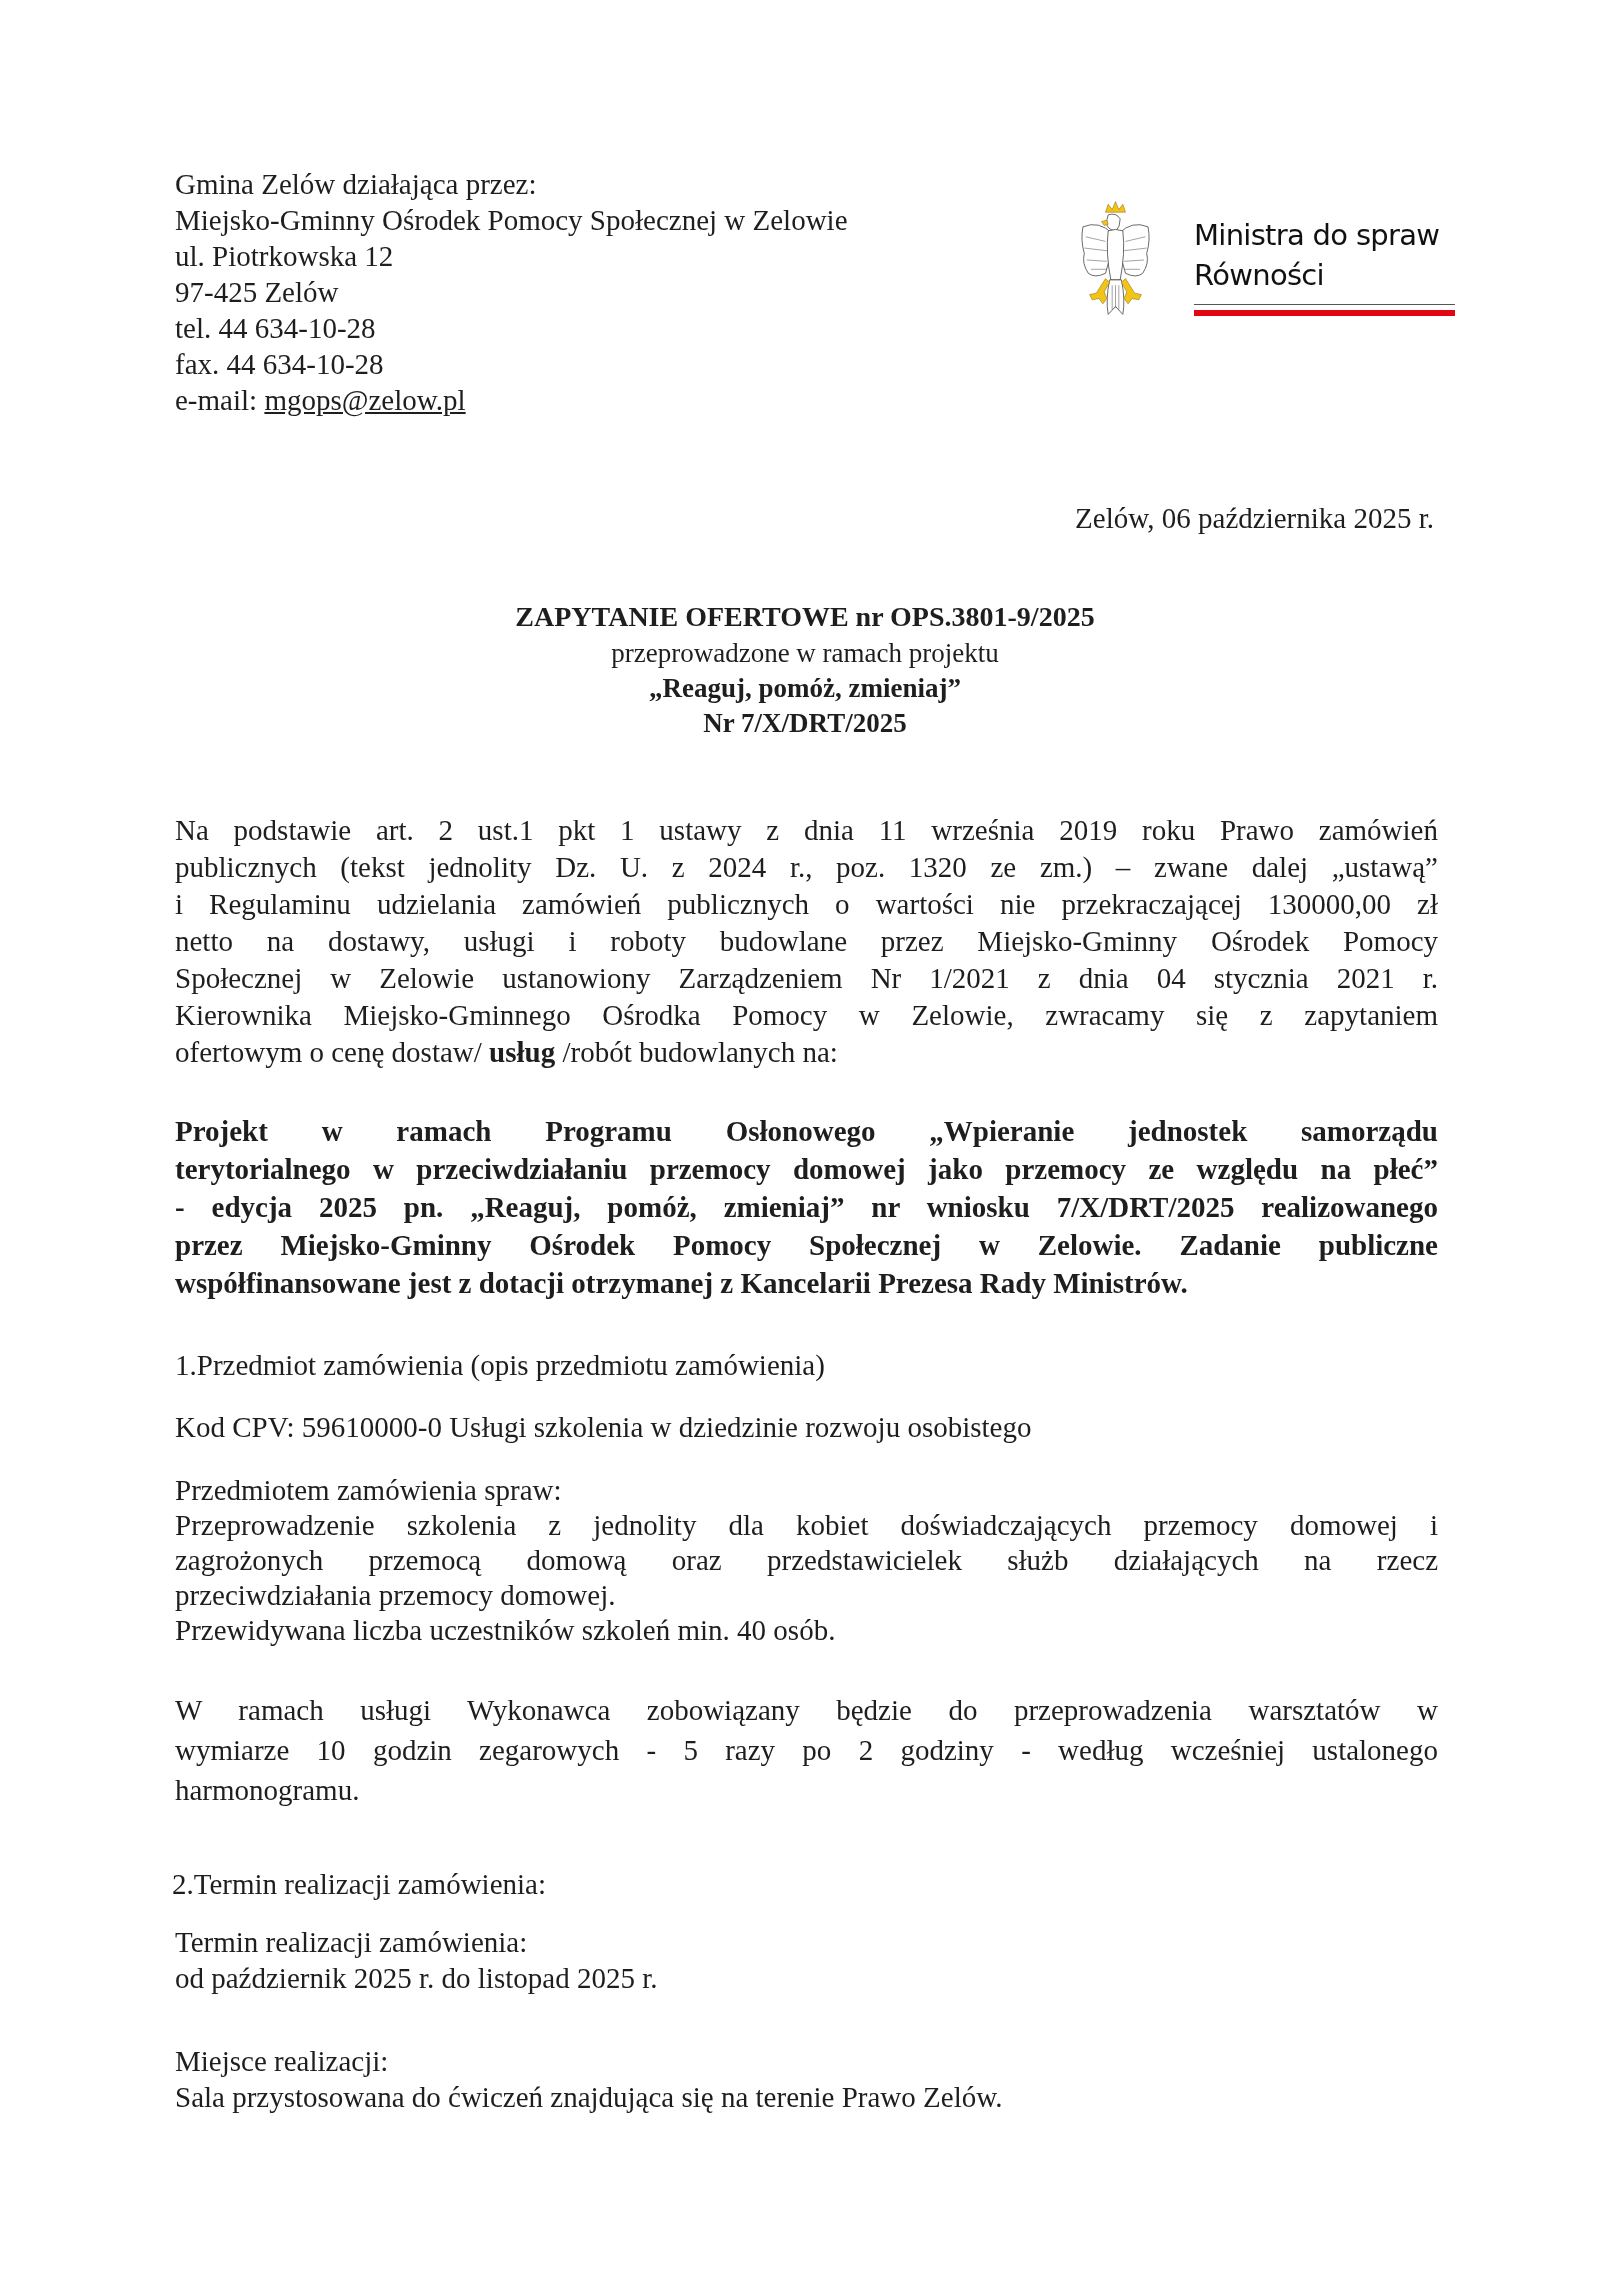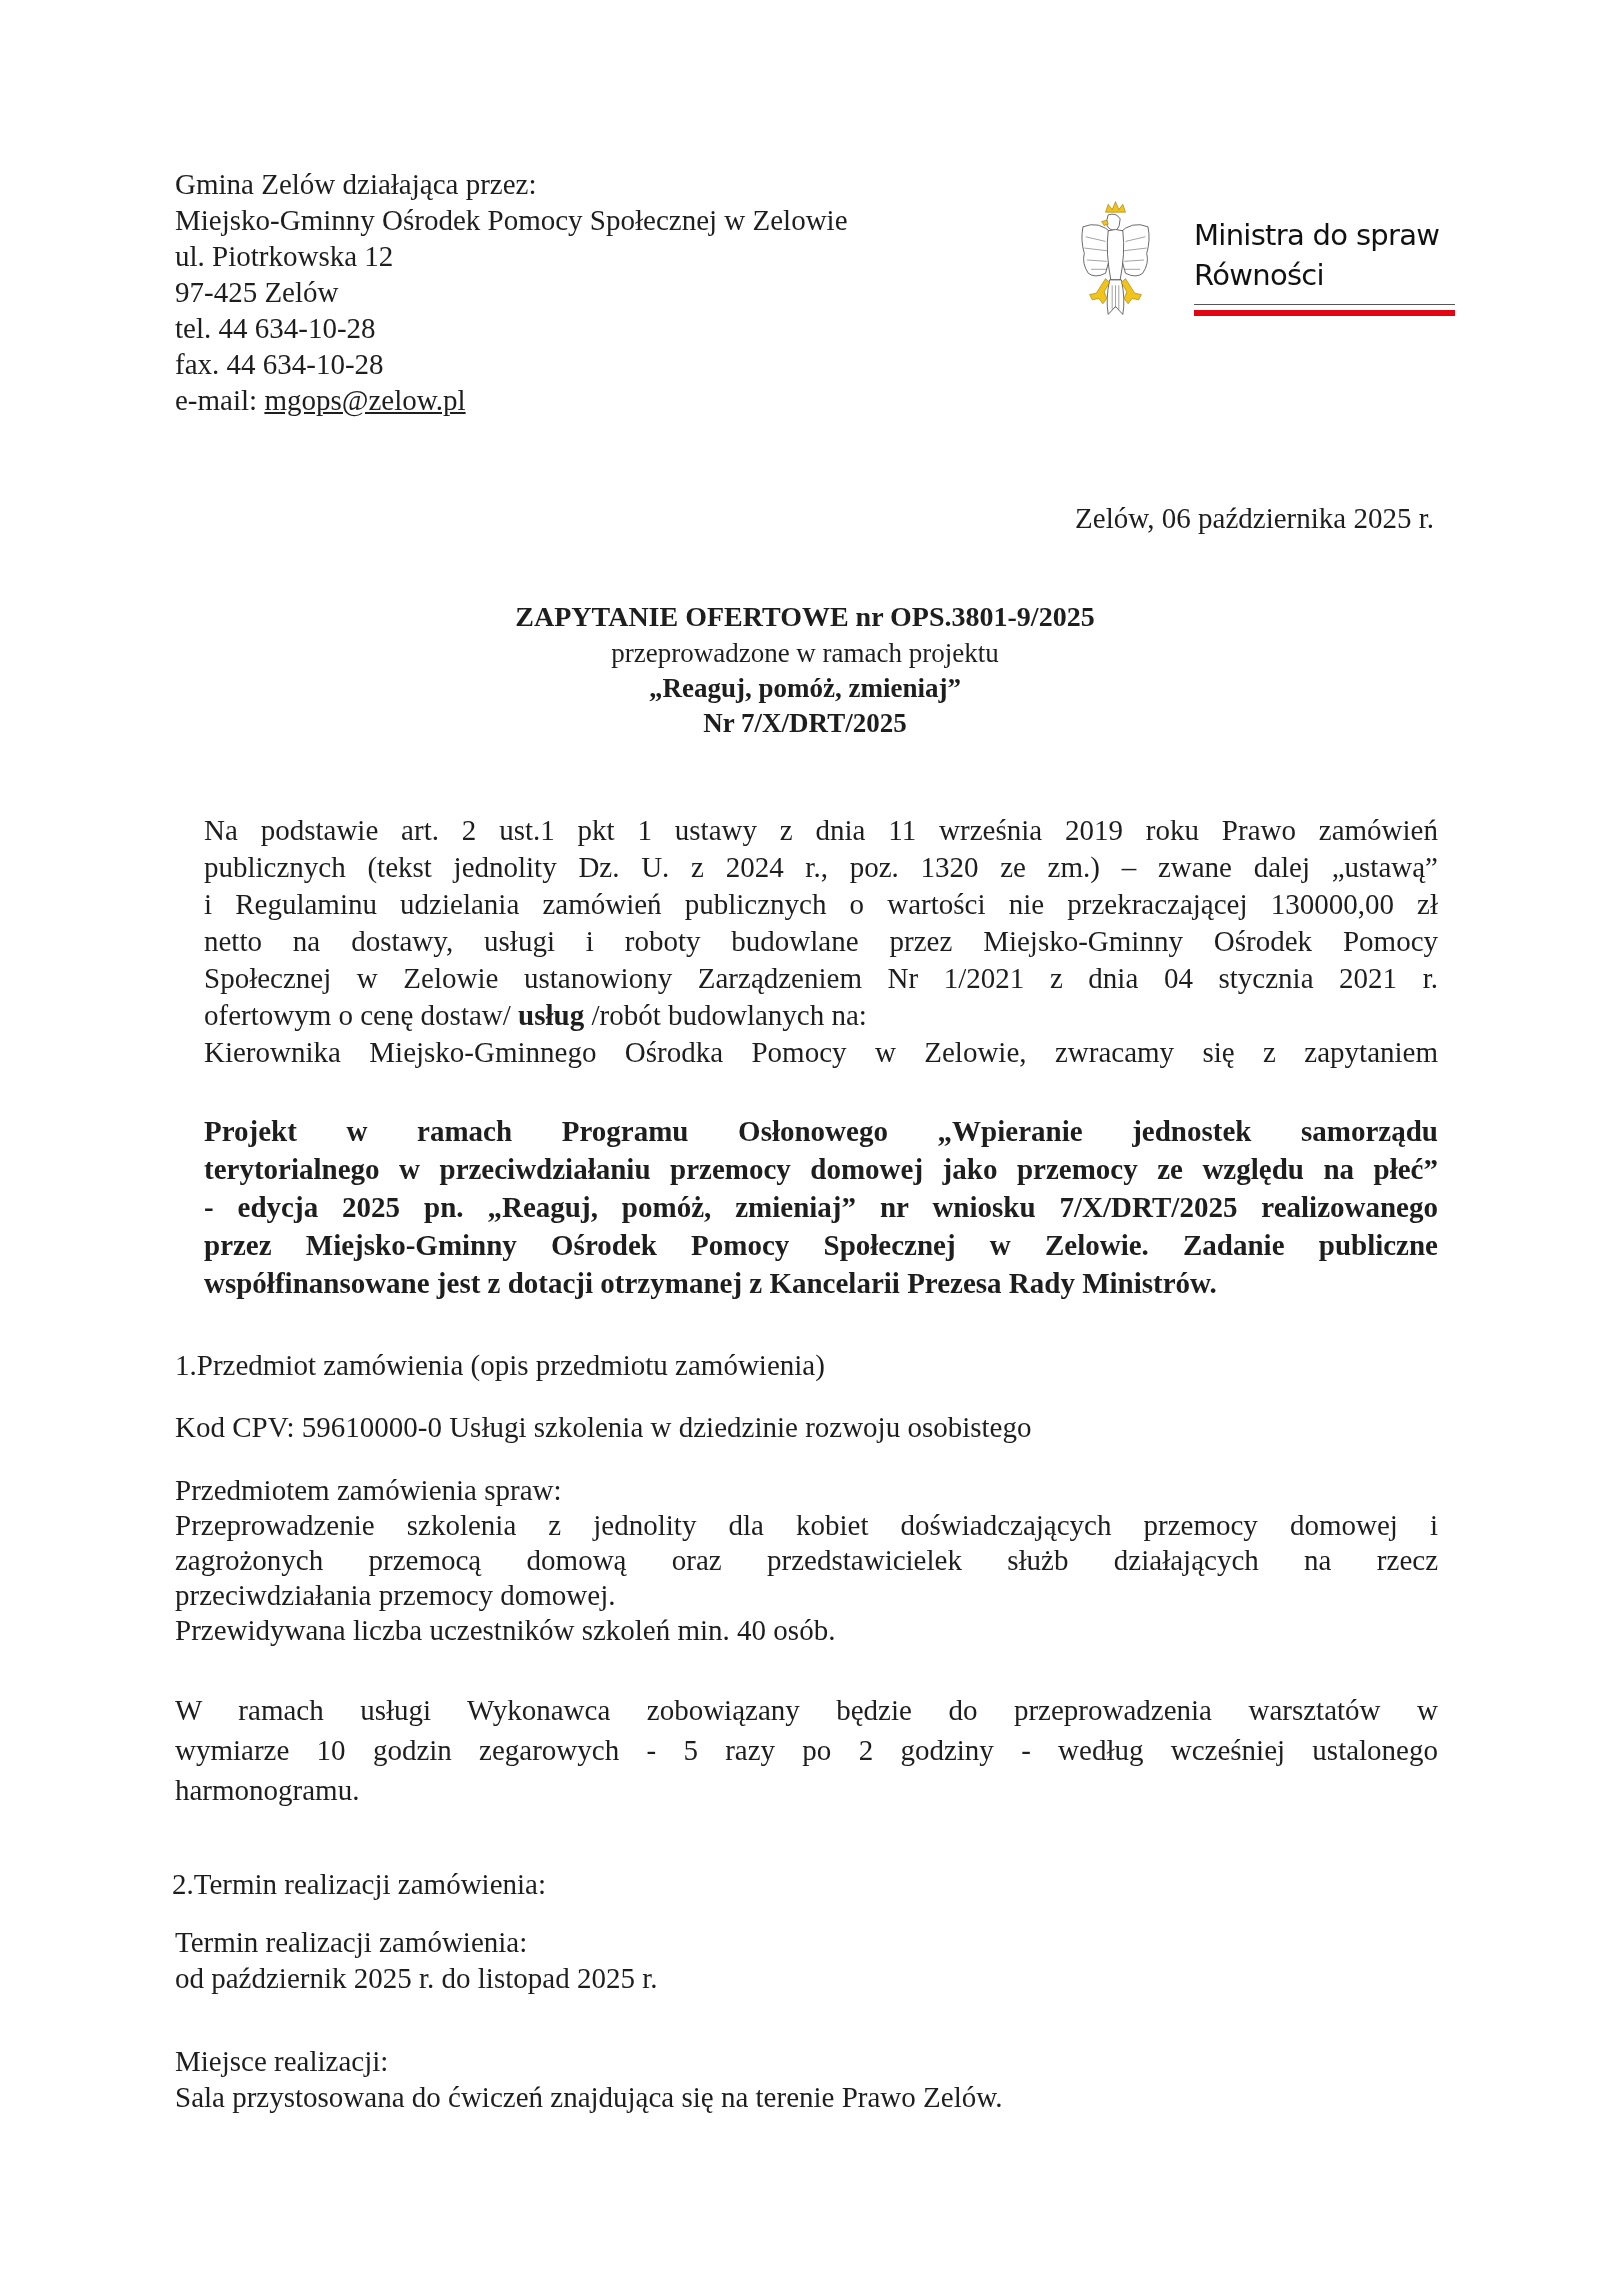--- a/index.html
+++ b/index.html
@@ -26,21 +26,21 @@
   .date-line { right: 176px; top: 502px; font-size: 29px; white-space: nowrap; }
 
   .title-block { left: 0; width: 1610px; top: 601px; text-align: left; }
   .title-block div { position: absolute; white-space: nowrap; transform: translateX(-50%); }
   .t1 { left: 805px; top: 0; font-weight: bold; font-size: 28px; }
   .t2 { left: 805px; top: 37px; font-size: 27px; }
   .t3 { left: 805px; top: 72px; font-weight: bold; font-size: 27px; }
   .t4 { left: 805px; top: 107px; font-weight: bold; font-size: 27px; }
 
   .para { left: 175px; width: 1263px; font-size: 29px; line-height: 37px; text-align: justify; }
-  .para .ln { display: block; text-align: justify; text-align-last: justify; white-space: nowrap; margin-left: 29px; }
+  .para .ln { display: block; text-align: justify; text-align-last: justify; white-space: nowrap; }
   .para .ln.last { text-align-last: left; }
   .p-intro { top: 812px; }
   .p-project { top: 1112px; font-weight: bold; font-size: 29px; line-height: 38px; }
 
   .plain { left: 175px; font-size: 29px; line-height: 35px; white-space: nowrap; }
   .s1-head { top: 1348px; }
   .cpv { top: 1410px; }
   .subj { top: 1473px; width: 1263px; }
   .subj .ln { display: block; }
   .subj .just { text-align: justify; text-align-last: justify; }
@@ -104,22 +104,22 @@
   <div class="t3">„Reaguj, pomóż, zmieniaj”</div>
   <div class="t4">Nr 7/X/DRT/2025</div>
 </div>
 
 <div class="abs para p-intro">
   <span class="ln">Na podstawie art. 2 ust.1 pkt 1 ustawy z dnia 11 września 2019 roku Prawo zamówień</span>
   <span class="ln">publicznych (tekst jednolity Dz. U. z 2024 r., poz. 1320 ze zm.) – zwane dalej „ustawą”</span>
   <span class="ln">i Regulaminu udzielania zamówień publicznych o wartości nie przekraczającej 130000,00 zł</span>
   <span class="ln">netto na dostawy, usługi i roboty budowlane przez Miejsko-Gminny Ośrodek Pomocy</span>
   <span class="ln">Społecznej w Zelowie ustanowiony Zarządzeniem Nr 1/2021 z dnia 04 stycznia 2021 r.</span>
+  <span class="ln">Kierownika Miejsko-Gminnego Ośrodka Pomocy w Zelowie, zwracamy się z zapytaniem</span>
   <span class="ln last"><span>ofertowym o cenę dostaw/ </span><b>usług</b><span> /robót budowlanych na:</span></span>
-  <span class="ln">Kierownika Miejsko-Gminnego Ośrodka Pomocy w Zelowie, zwracamy się z zapytaniem</span>
 </div>
 
 <div class="abs para p-project">
   <span class="ln">Projekt w ramach Programu Osłonowego „Wpieranie jednostek samorządu</span>
   <span class="ln">terytorialnego w przeciwdziałaniu przemocy domowej jako przemocy ze względu na płeć”</span>
   <span class="ln">- edycja 2025 pn. „Reaguj, pomóż, zmieniaj” nr wniosku 7/X/DRT/2025 realizowanego</span>
   <span class="ln">przez Miejsko-Gminny Ośrodek Pomocy Społecznej w Zelowie. Zadanie publiczne</span>
   <span class="ln last">współfinansowane jest z dotacji otrzymanej z Kancelarii Prezesa Rady Ministrów.</span>
 </div>
 

